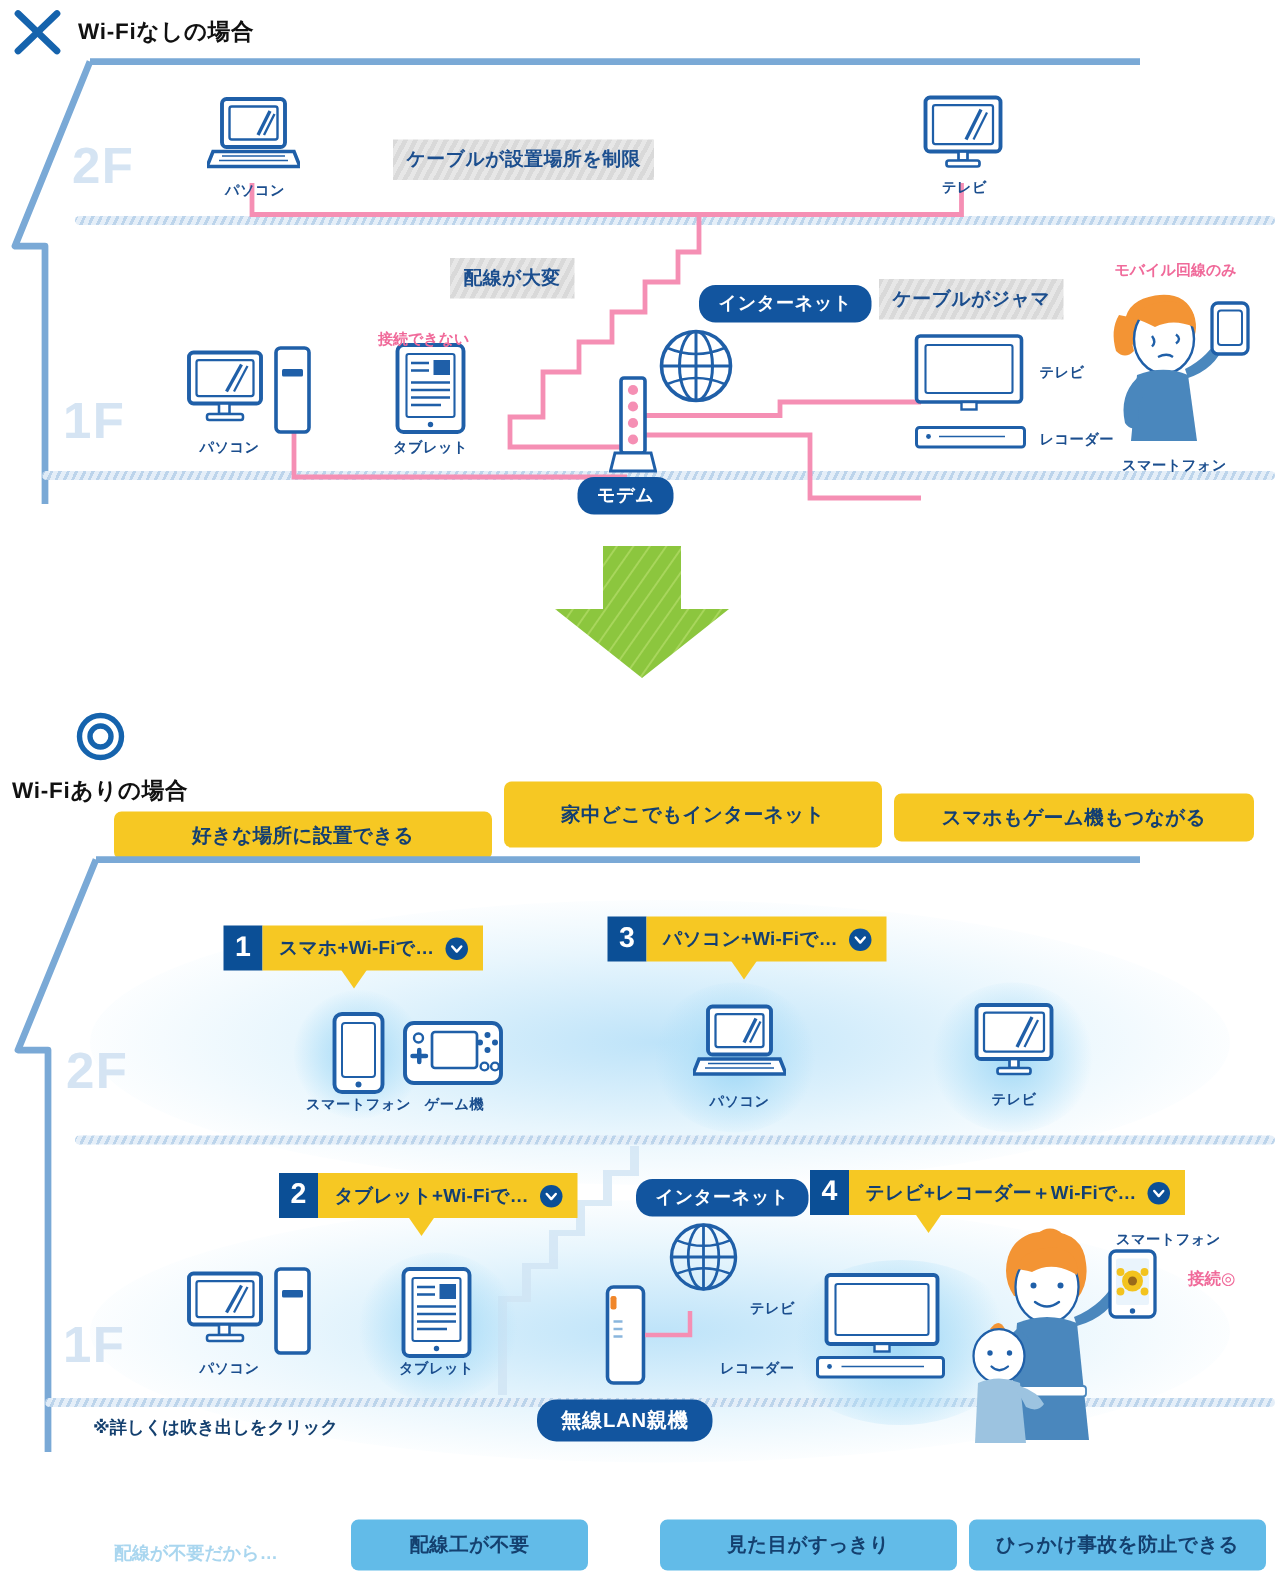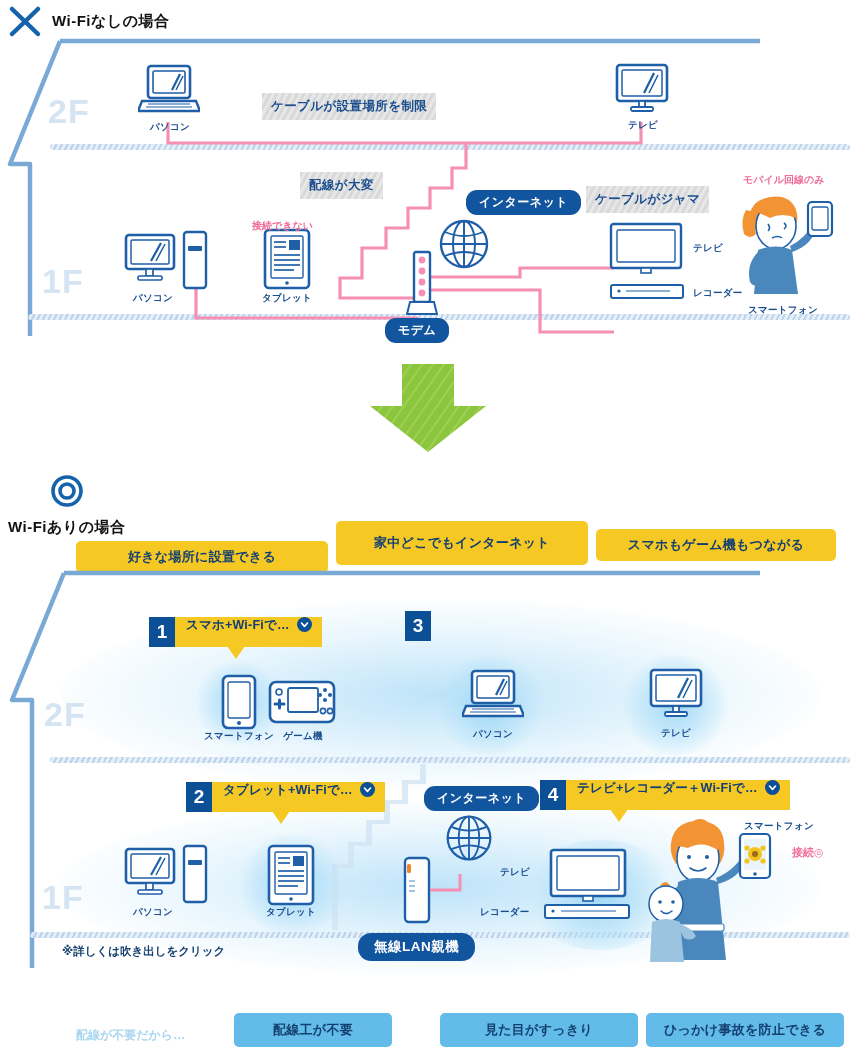--- a/index.html
+++ b/index.html
@@ -70,21 +70,21 @@
   }
 
   
   .callout{position:absolute;display:flex;align-items:stretch;height:30px;}
   .callout .num{
     background:#0b4f96;color:#ffffff;font-size:19px;font-weight:bold;
     display:flex;align-items:center;justify-content:center;width:26px;
     font-family:"Liberation Sans",sans-serif;
   }
   .callout .body{
-    background:#f6c823;display:flex;gap:7px;
+    background:#f6c823;display:flex;align-items:center;gap:7px;
     padding:0 10px 0 11px;font-size:12.5px;font-weight:bold;color:#133f72;
     white-space:nowrap;letter-spacing:.2px;position:relative;
   }
   .callout .chev{
     width:15px;height:15px;border-radius:50%;background:#0b4f96;
     display:flex;align-items:center;justify-content:center;flex:0 0 auto;
   }
   .callout .tail{
     position:absolute;bottom:-12px;width:0;height:0;
     border-left:9px solid transparent;border-right:9px solid transparent;
@@ -303,20 +303,29 @@
       <svg viewBox="0 0 12 12" width="9" height="9">
           <path d="M2 4 L6 8.5 L10 4" fill="none" stroke="#ffffff" stroke-width="2.2" stroke-linecap="round" stroke-linejoin="round"></path>
         </svg>
     </span>
     <span class="tail" style="left:52px;"></span>
   </span>
 </div>
 
 <div class="callout" style="left:405px;top:611px;">
   <span class="num">3</span>
+  <span class="body">
+    <span>パソコン+Wi-Fiで…</span>
+    <span class="chev">
+      <svg viewBox="0 0 12 12" width="9" height="9">
+          <path d="M2 4 L6 8.5 L10 4" fill="none" stroke="#ffffff" stroke-width="2.2" stroke-linecap="round" stroke-linejoin="round"></path>
+        </svg>
+    </span>
+    <span class="tail" style="left:56px;"></span>
+  </span>
 </div>
 
 <div class="glow" style="left:196px;top:660px;width:86px;height:86px;"></div>
 <svg class="abs" style="left:221px;top:674px;" width="36" height="56" viewBox="0 0 36 56">
   <rect x="2" y="2" width="32" height="52" rx="5" fill="#fff" stroke="#1f5fa8" stroke-width="2.6"></rect>
   <rect x="7" y="8" width="22" height="36" rx="2" fill="#fff" stroke="#1f5fa8" stroke-width="1.3"></rect>
   <circle cx="18" cy="49" r="2" fill="#1f5fa8"></circle>
 </svg>
 <svg class="abs" style="left:268px;top:680px;" width="68" height="44" viewBox="0 0 68 44">
   <rect x="2" y="2" width="64" height="40" rx="6" fill="#fff" stroke="#1f5fa8" stroke-width="2.6"></rect>

